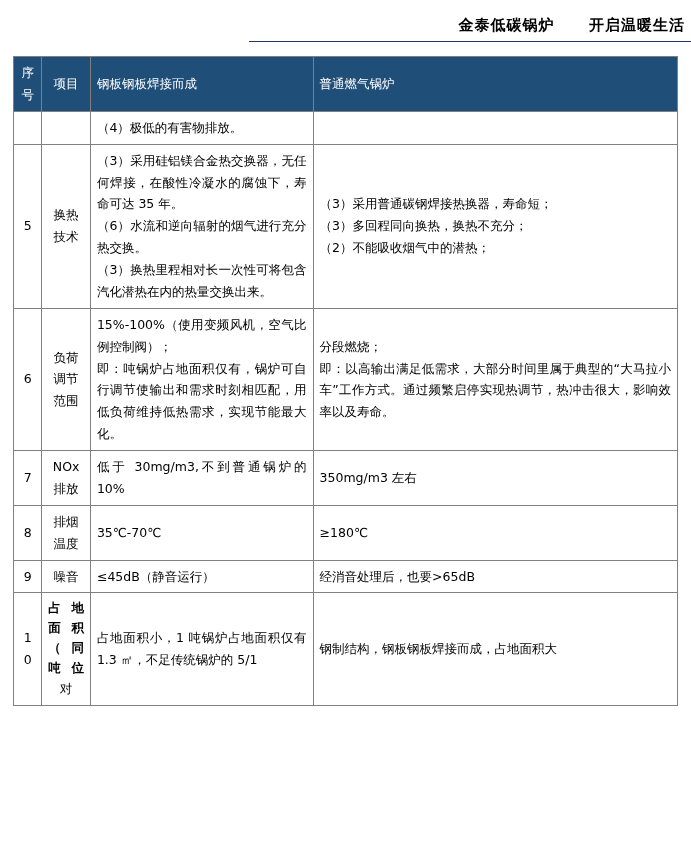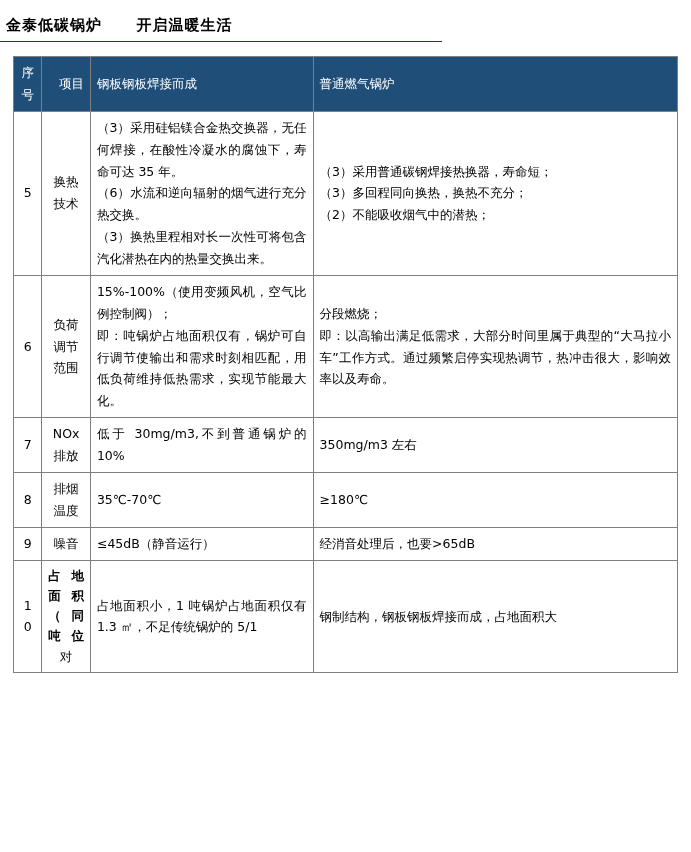--- a/index.html
+++ b/index.html
@@ -14,21 +14,21 @@
     color: #000000;
     overflow: hidden;
   }
   .page {
     position: relative;
     width: 691px;
     height: 852px;
     box-sizing: border-box;
   }
   .doc-title {
-    text-align: left;
+    text-align: right;
     font-size: 15px;
     font-weight: bold;
     letter-spacing: 1px;
     padding-top: 16px;
     padding-bottom: 6px;
     font-family: "DejaVu Sans", sans-serif;
   }
   .title-inner {
     display: inline-block;
     border-bottom: 1.5px solid #1f3864;
@@ -63,21 +63,21 @@
   .col-no   { width: 28px; text-align: center; }
   .col-item { width: 48px; text-align: center; }
   .col-a    { width: 220px; }
   .col-b    { width: 360px; }
   .hdr-no {
     text-align: center;
     line-height: 1.6;
     padding: 8px 2px;
   }
   .hdr-item {
-    text-align: right;
+    text-align: center;
     padding: 8px 2px;
   }
   .cell-num {
     text-align: center;
     font-size: 12.5px;
   }
   .stack-char {
     line-height: 1.55;
   }
   .para {
@@ -129,20 +129,30 @@
           <div>序</div>
           <div>号</div>
         </td>
         <td class="hdr-item">项目</td>
         <td>钢板钢板焊接而成</td>
         <td>普通燃气锅炉</td>
       </tr>
     </thead>
     <tbody>
 
+      <tr>
+        <td class="cell-num"></td>
+        <td class="item-vert"></td>
+        <td class="justify">
+          <p class="para">（4）极低的有害物排放。</p>
+        </td>
+        <td class="justify">
+          <p class="para"></p>
+        </td>
+      </tr>
 
       <tr>
         <td class="cell-num">5</td>
         <td class="item-vert">
           <div>换热</div>
           <div>技术</div>
         </td>
         <td class="justify">
           <p class="para">（3）采用硅铝镁合金热交换器，无任何焊接，在酸性冷凝水的腐蚀下，寿命可达 35 年。</p>
           <p class="para">（6）水流和逆向辐射的烟气进行充分热交换。</p>

